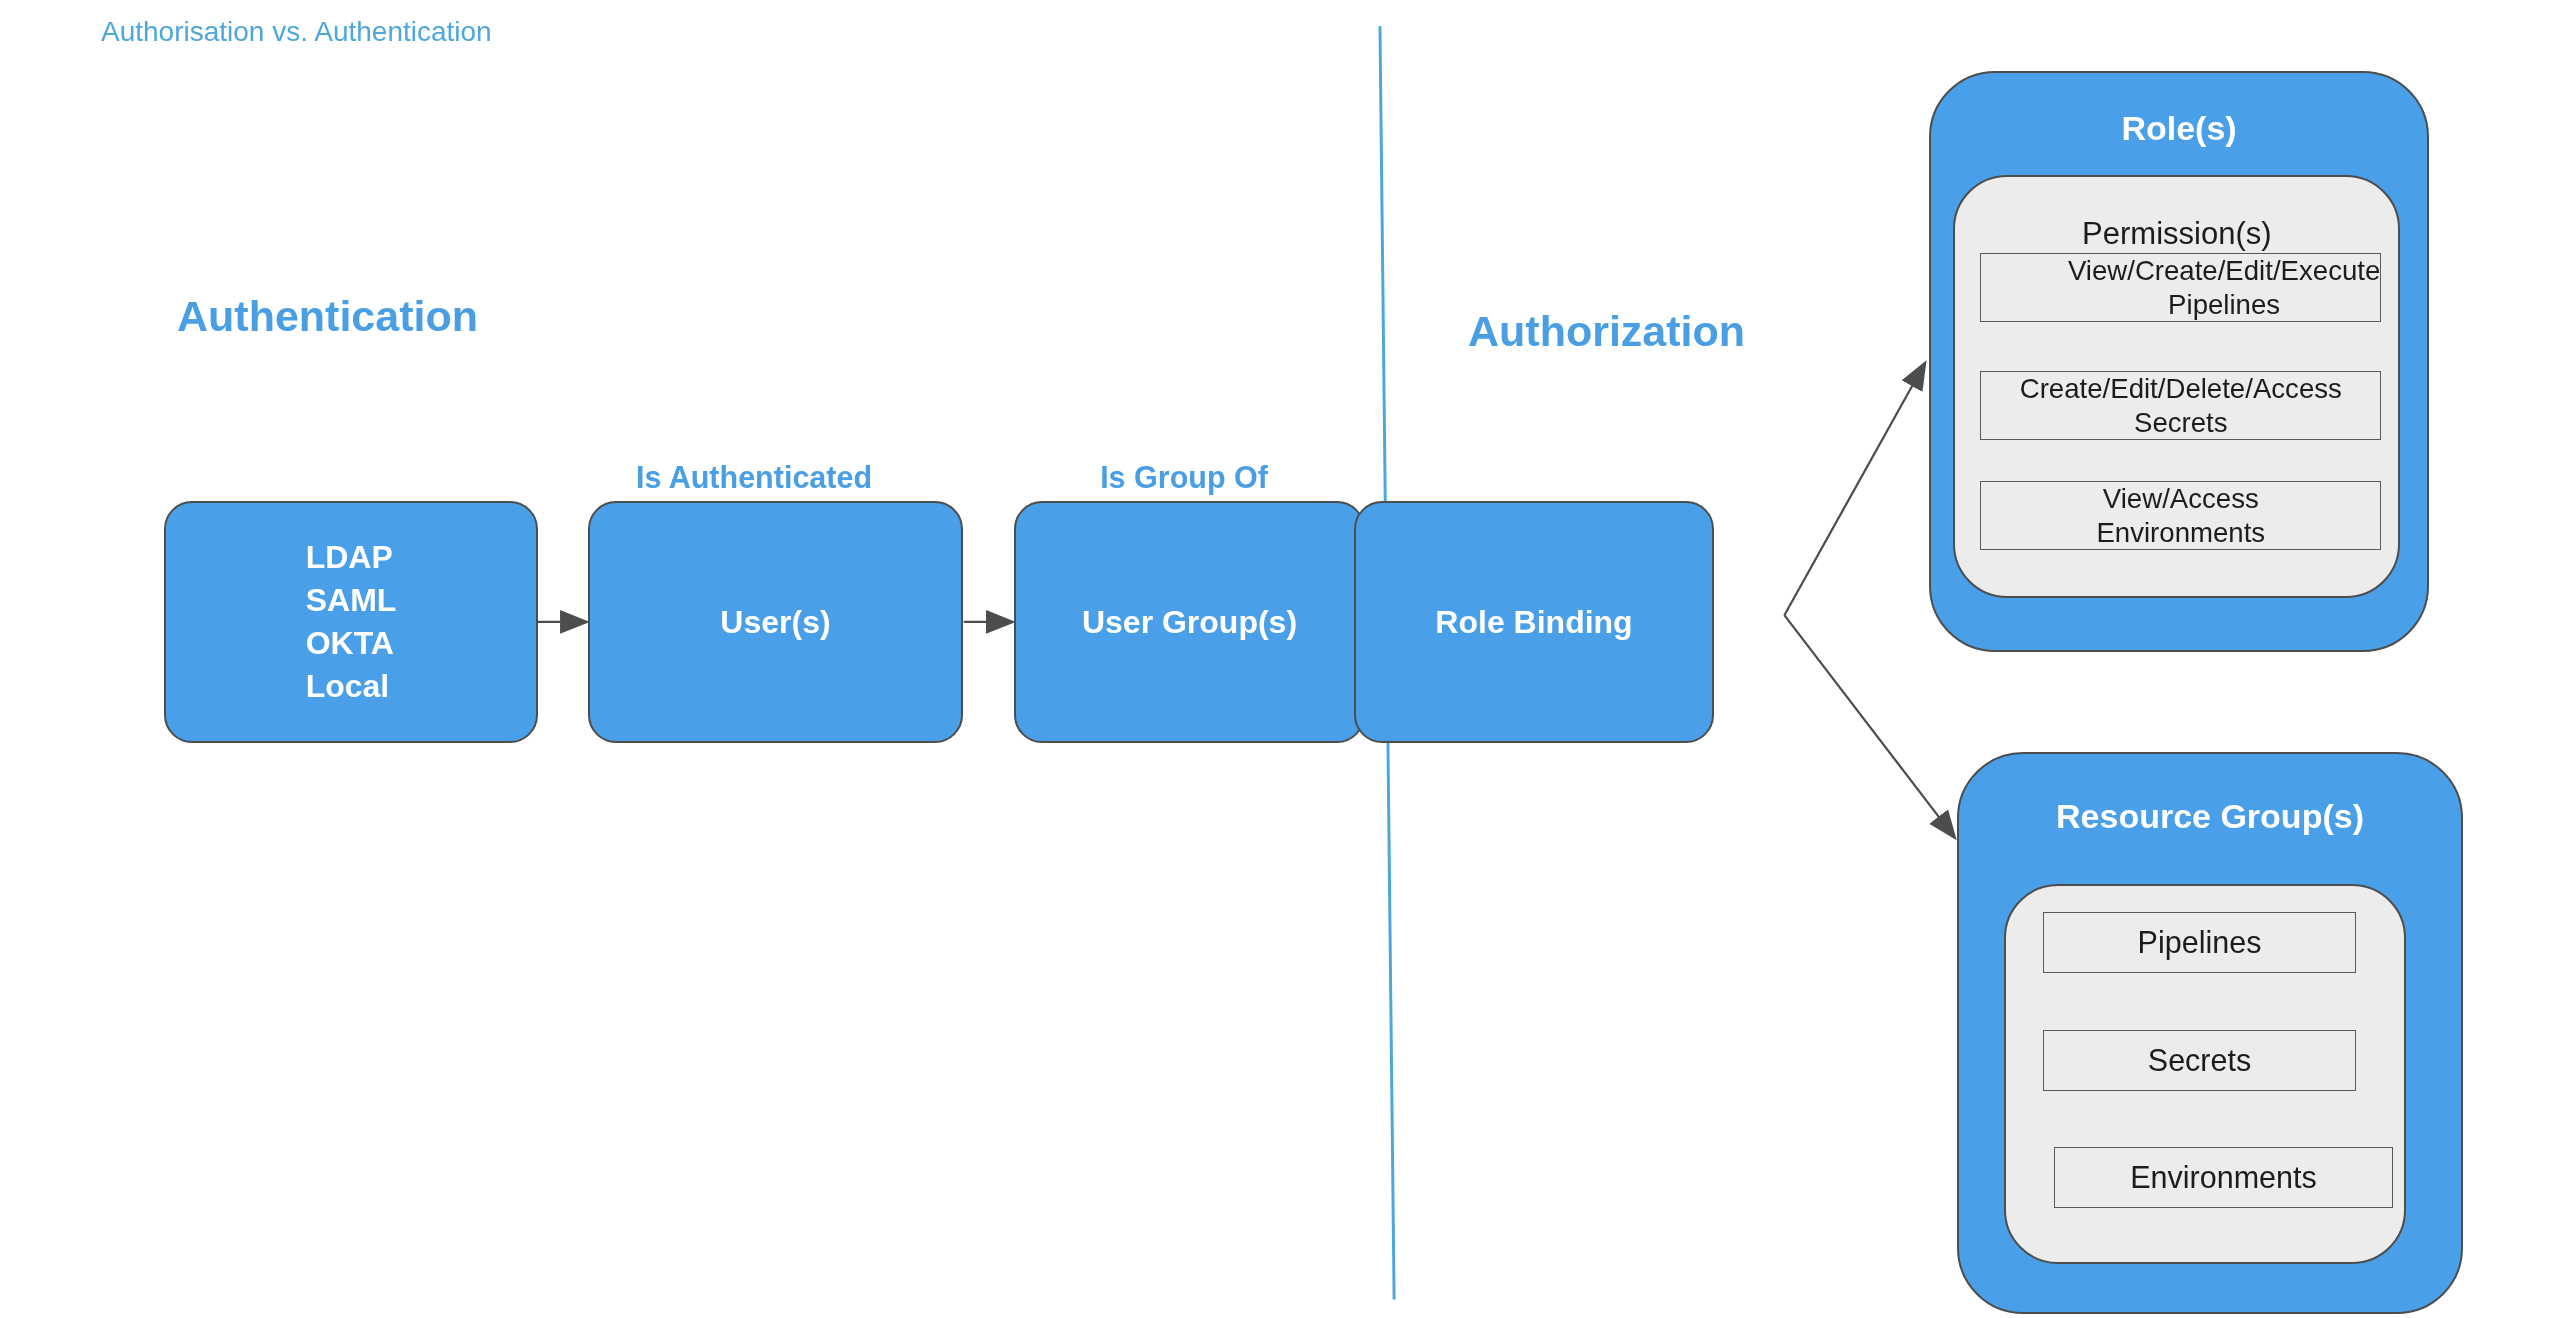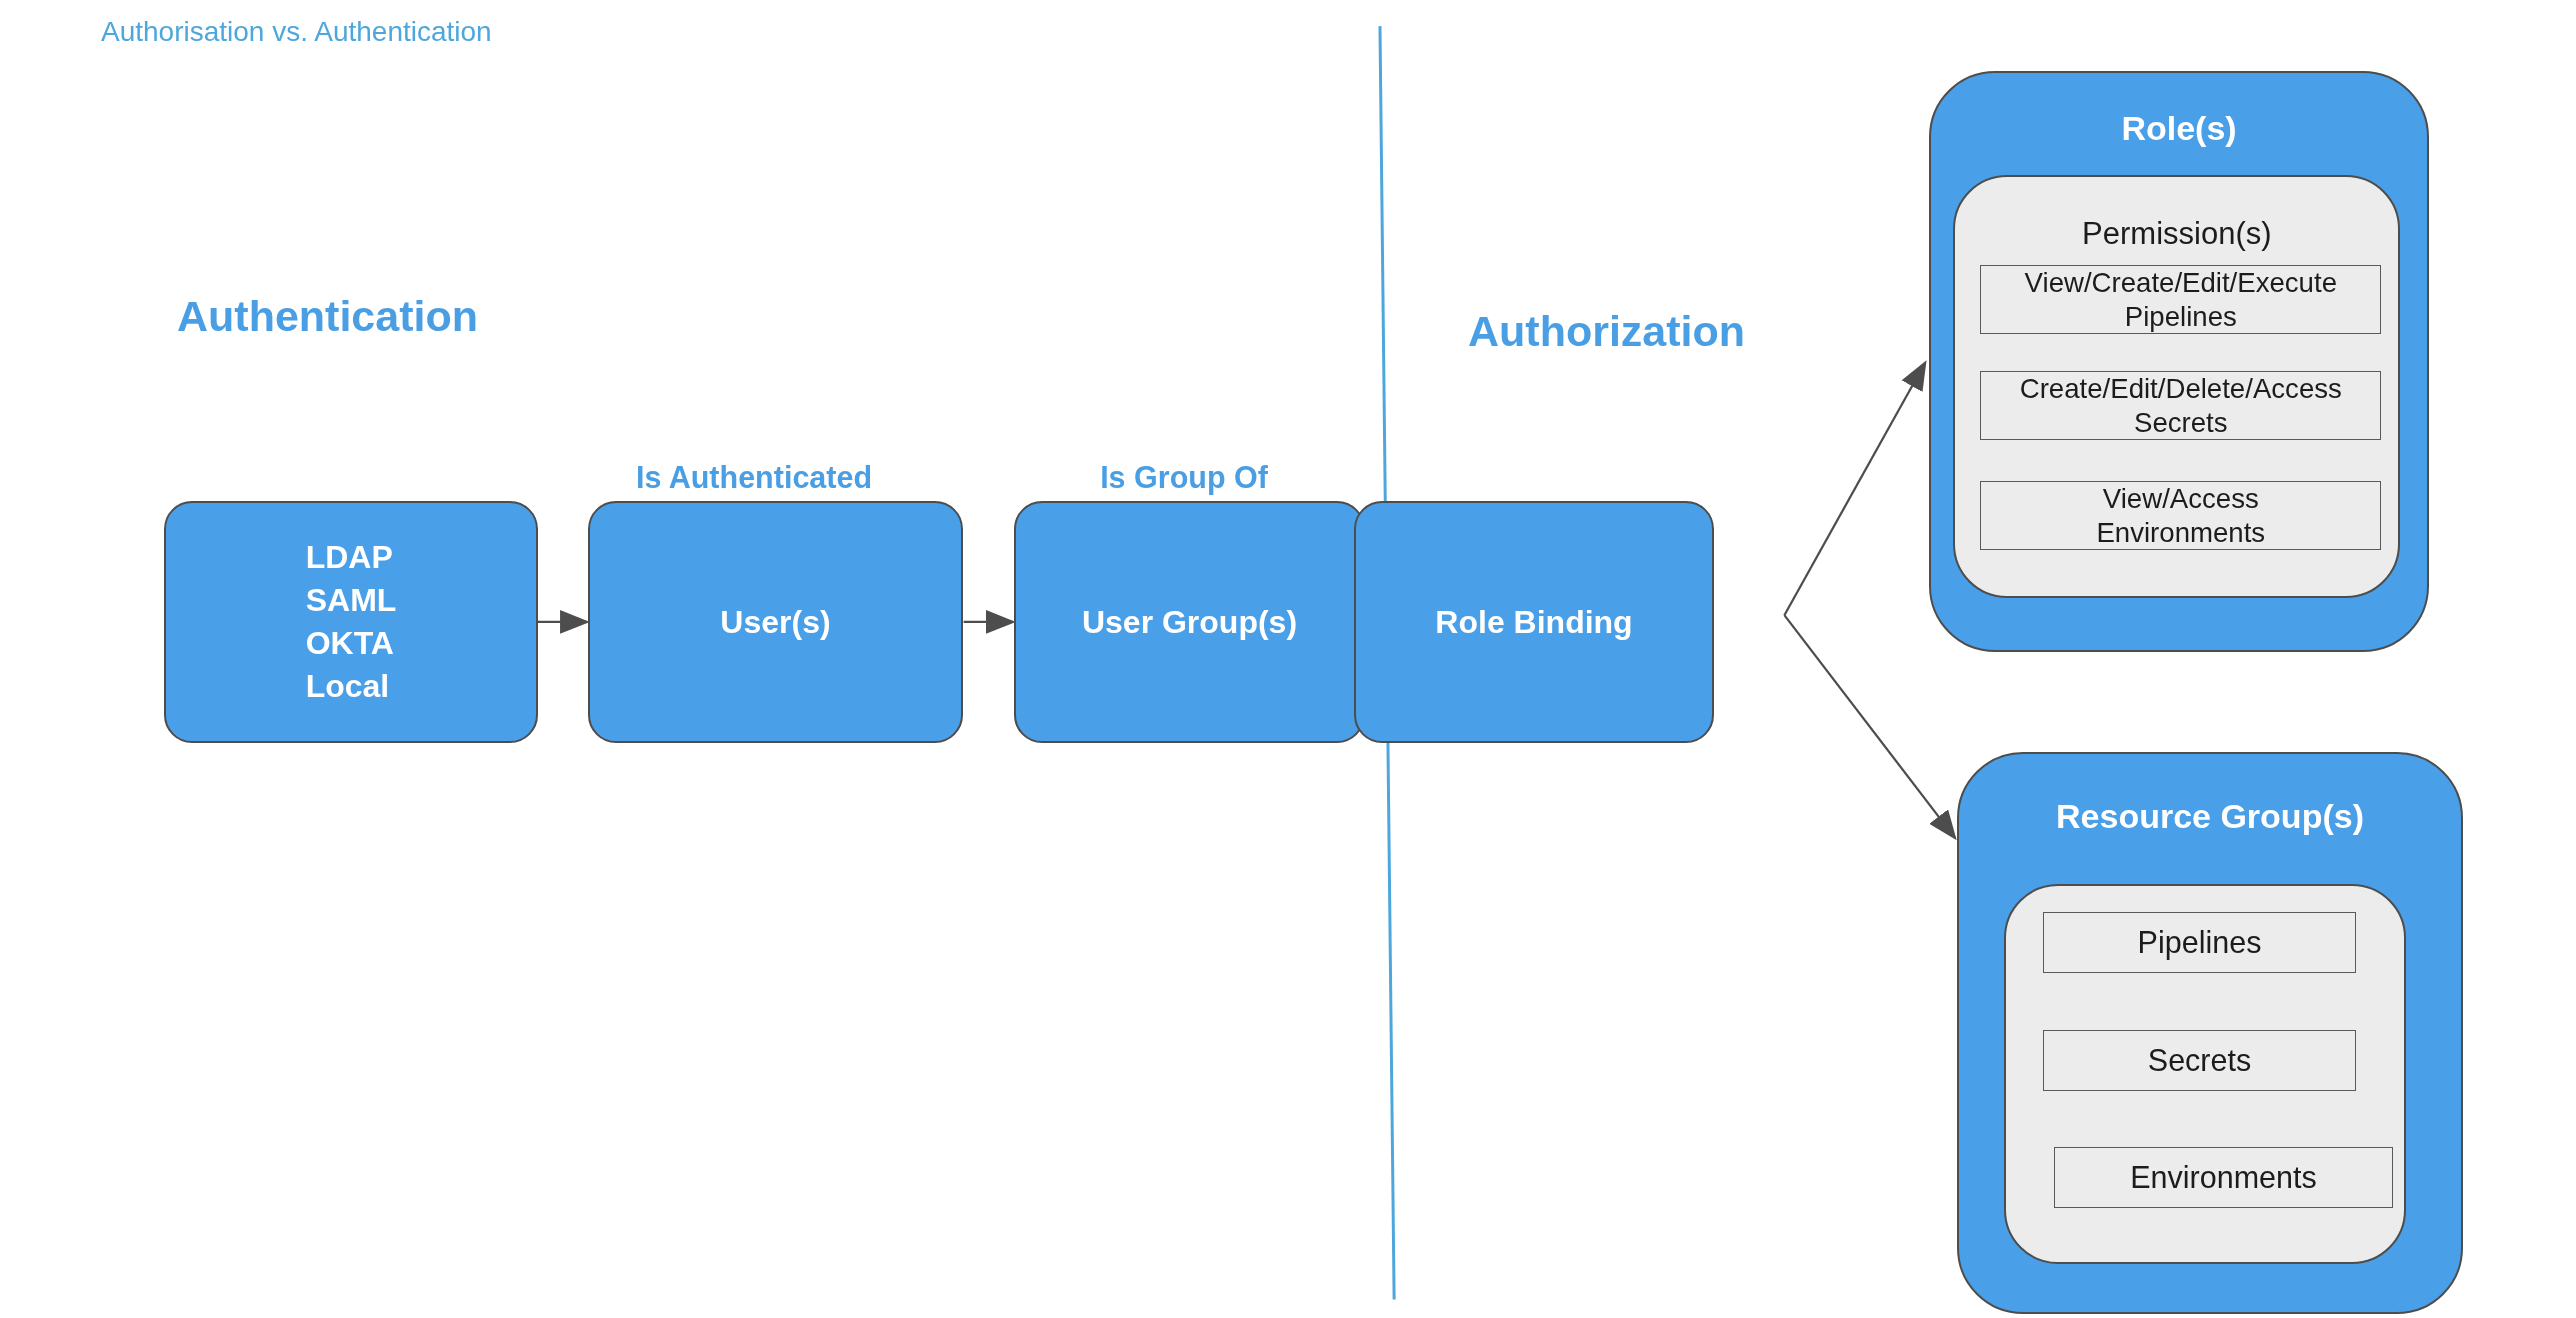--- a/index.html
+++ b/index.html
@@ -77,21 +77,21 @@
     position:absolute;left:25px;width:401px;height:69px;
     background:var(--container-gray);
     border:1.5px solid #595959;
     display:flex;align-items:center;justify-content:center;
     box-sizing:border-box;
   }
   .perm-box .txt{
     color:#1c1c1c;font-size:27.6px;line-height:34px;
     text-align:center;white-space:pre-line;
   }
-  .perm-0{top:88px;}
+  .perm-0{top:76px;justify-content:flex-end;}
   .perm-1{top:194px;}
   .perm-2{top:304px;}
   .res-box{
     position:absolute;height:61px;
     background:var(--container-gray);
     border:1.5px solid #595959;
     display:flex;align-items:center;justify-content:center;
     box-sizing:border-box;
   }
   .res-box .txt{color:#1c1c1c;font-size:30.5px;text-align:center;}

